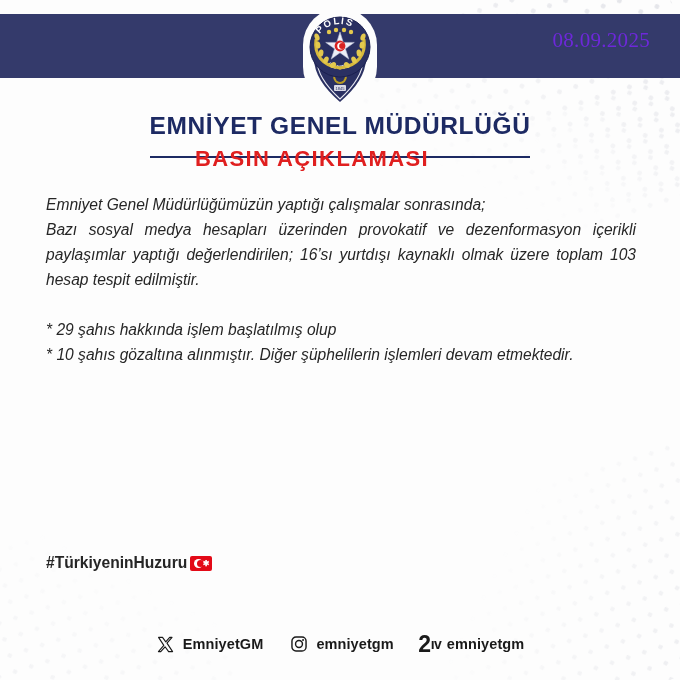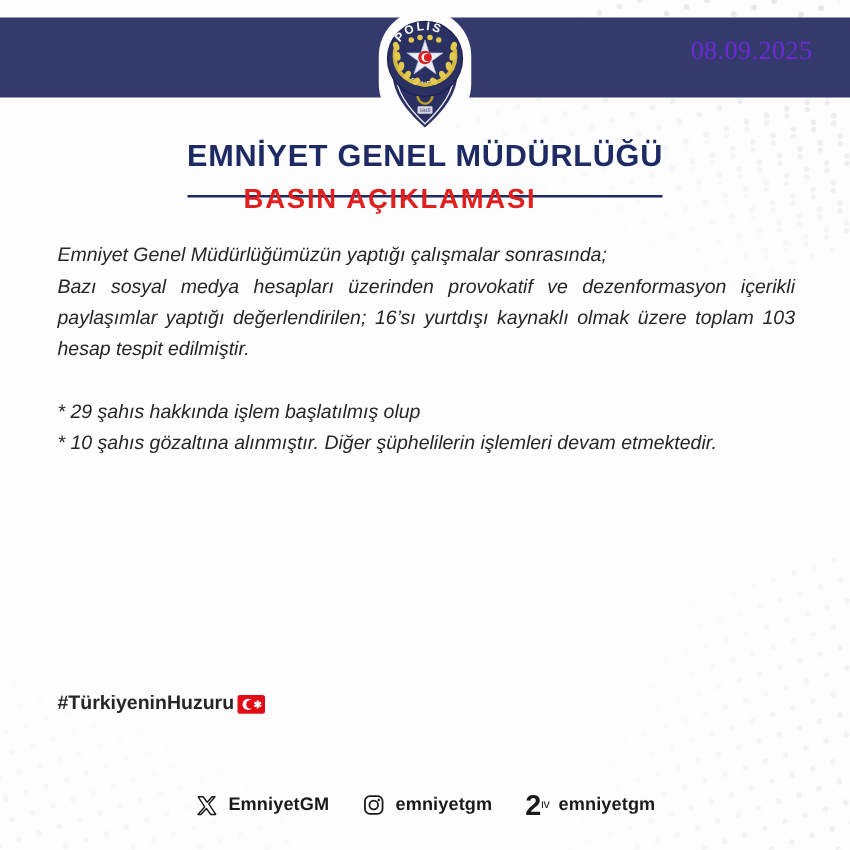--- a/index.html
+++ b/index.html
@@ -238,22 +238,22 @@
     width: 20px;
     height: 20px;
   }
   .nsosyal-mark {
     font-size: 23px;
     font-weight: bold;
     line-height: 20px;
     letter-spacing: -0.5px;
   }
   .nsosyal-mark sup {
-    font-size: 10px;
-    font-weight: normal;
+    font-size: 14px;
+    font-weight: bold;
     letter-spacing: -0.5px;
   }
 </style>
 </head>
 <body>
 
 <div class="poster">
 
   <div class="dots-tr"></div>
   <div class="dots-mid"></div>

